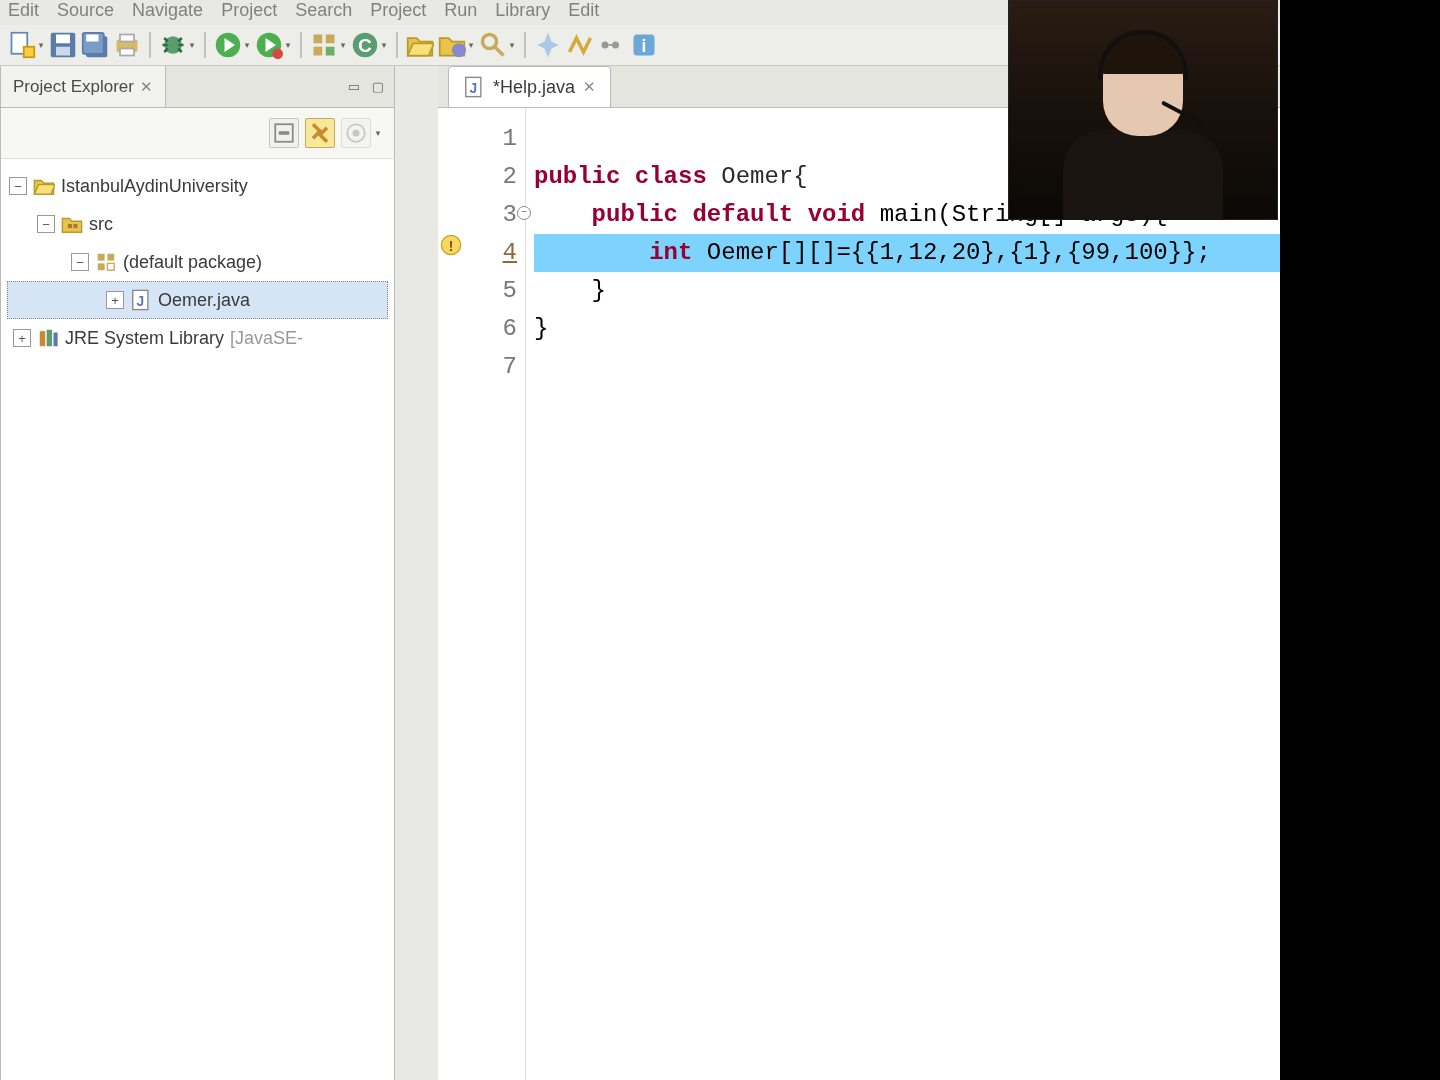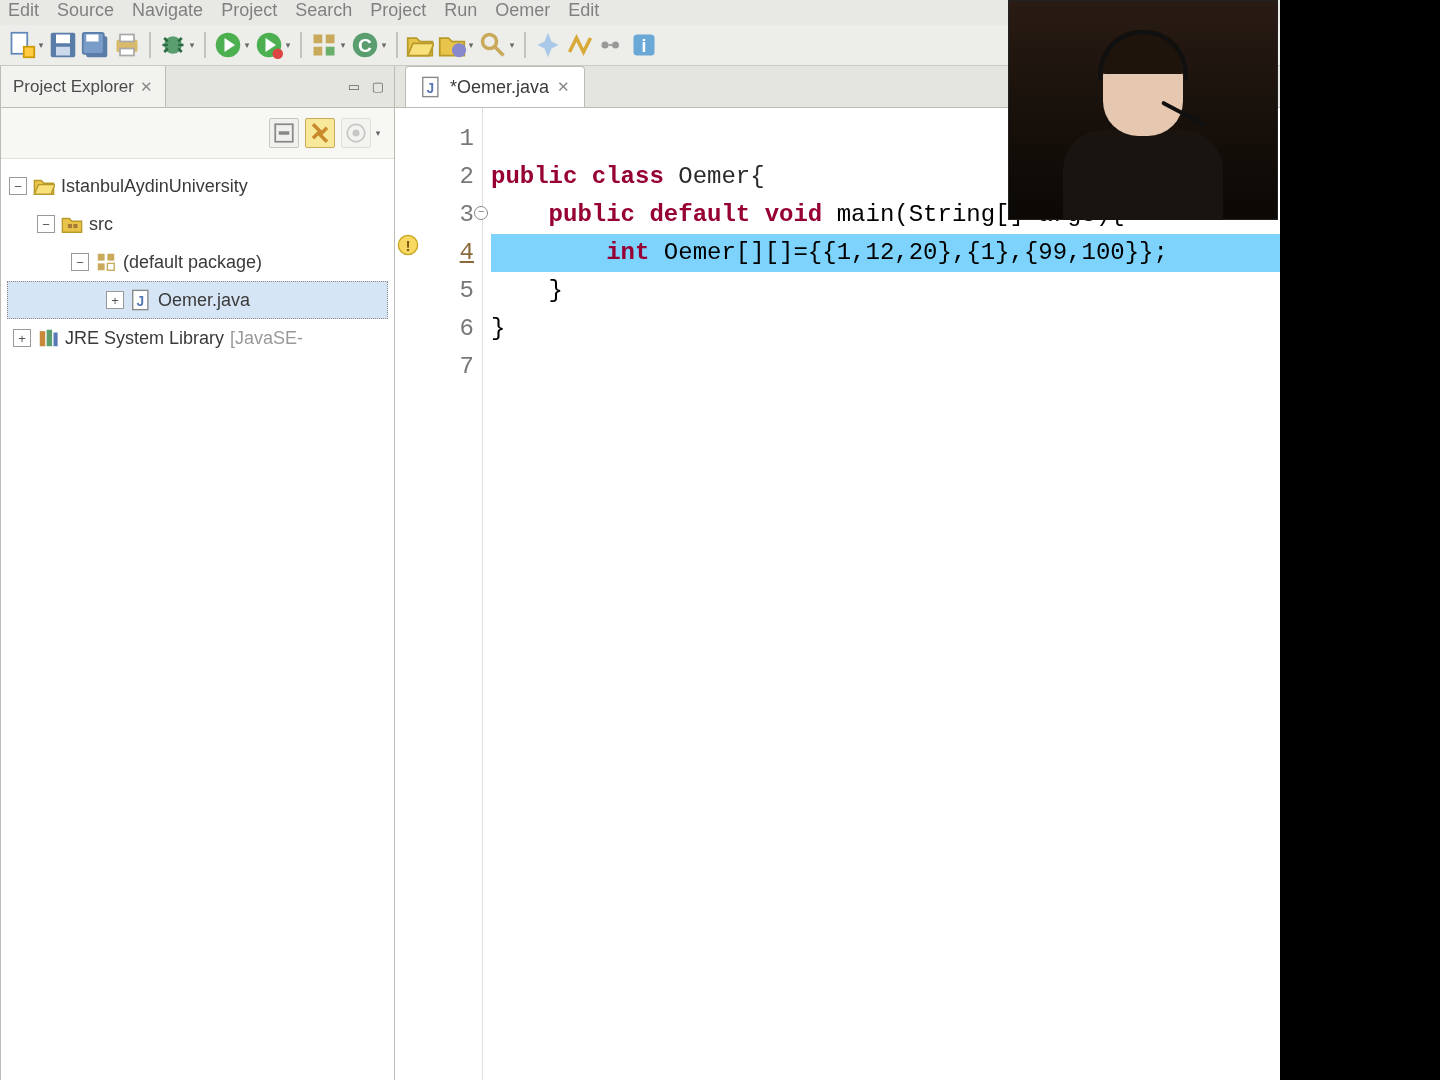--- a/index.html
+++ b/index.html
@@ -46,20 +46,21 @@
   .dropdown-arrow {
     width: 8px; height: 22px;
     display: flex; align-items: center; justify-content: center;
     font-size: 9px; color: #666;
     cursor: pointer;
     margin-left: -3px;
   }
   .main {
     display: flex;
     height: calc(100% - 65px);
+    gap: 43px;
   }
   .sidebar {
     width: 395px;
     background: #fff;
     border: 1px solid #bcbcb6;
     border-top: none;
     display: flex;
     flex-direction: column;
   }
   .sidebar-tabs {
@@ -280,21 +281,21 @@
 <body>
 
 <div class="menubar">
   <span>Edit</span>
   <span>Source</span>
   <span>Navigate</span>
   <span>Project</span>
   <span>Search</span>
   <span>Project</span>
   <span>Run</span>
-  <span>Oemer</span>
+  <span>Library</span>
   <span>Edit</span>
 </div>
 
 <div class="toolbar">
   <div class="tb-btn">
       <svg viewBox="0 0 16 16">
         <rect x="2" y="1" width="9" height="12" fill="#fff" stroke="#6189b8"></rect>
         <rect x="9" y="9" width="6" height="6" fill="#fc4" stroke="#c90"></rect>
       </svg>
     </div>
@@ -501,21 +502,21 @@
 
   <div class="editor-area">
     <div class="editor-tabs">
       <div class="editor-tab">
         <span class="tree-icon">
             <svg viewBox="0 0 16 16">
               <rect x="2" y="1" width="11" height="14" fill="#fff" stroke="#888"></rect>
               <text x="7.5" y="12" text-anchor="middle" font-size="10" fill="#5878b8" font-weight="bold">J</text>
             </svg>
           </span>
-        <span>*Oemer.java</span>
+        <span>*Help.java</span>
         <span class="sidebar-tab-close">✕</span>
       </div>
     </div>
     <div class="code-area">
       <div style="width:28px;background:#fff;position:relative">
         <div style="position:absolute;top:126px;left:2px"><svg width="22" height="22" viewBox="0 0 16 16">
               <circle cx="8" cy="8" r="7" fill="#f8d860" stroke="#c8a820"></circle>
               <text x="8" y="12" text-anchor="middle" font-size="11" fill="#7a5a10" font-weight="bold">!</text>
             </svg></div>
       </div>

